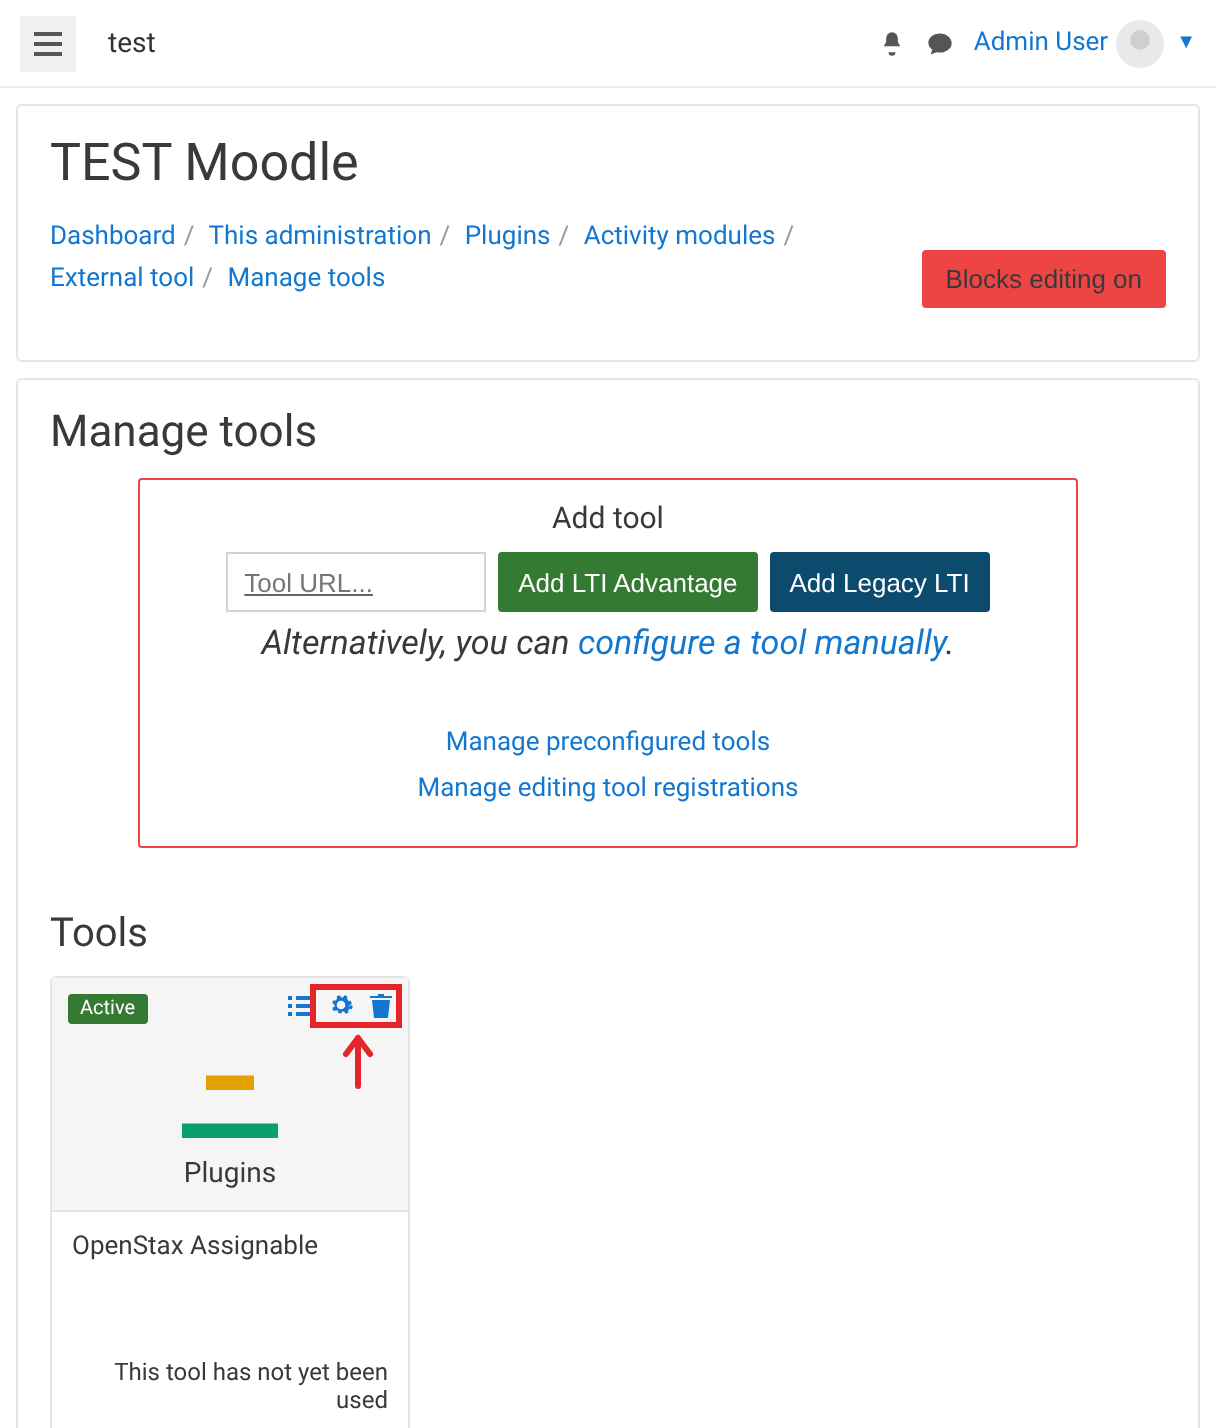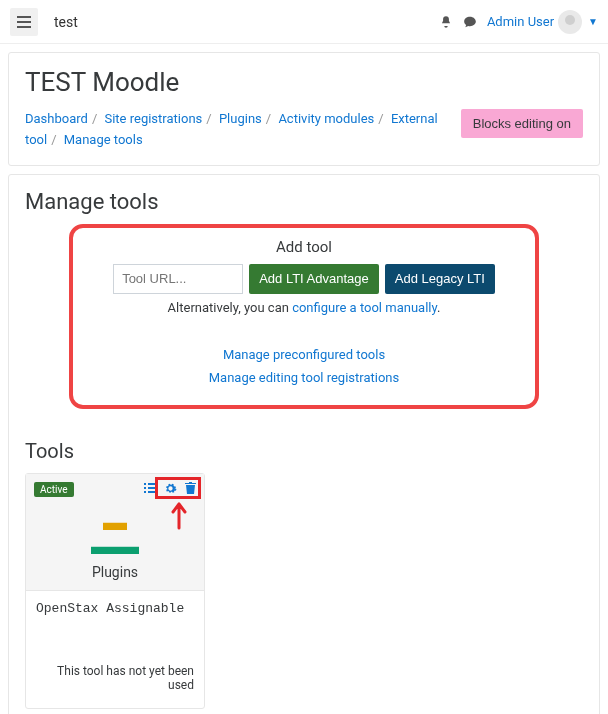--- a/index.html
+++ b/index.html
@@ -12,53 +12,53 @@
   .topbar .brand { margin-left:16px; font-size:14px; color:#333; }
   .topbar .spacer { flex:1; }
   .topbar .iconbtn { margin-right:10px; color:#555; cursor:pointer; }
   .topbar .user { color:#1177d1; font-size:13px; margin-right:4px; }
   .avatar { width:24px; height:24px; border-radius:50%; background:#e9e9e9; display:inline-block; vertical-align:middle; position:relative; }
   .avatar::after { content:""; position:absolute; top:5px; left:7px; width:10px; height:10px; border-radius:50%; background:#cfcfcf; }
   .caret { margin-left:6px; color:#1177d1; font-size:10px; }
 
   
   .region { border:1px solid #e6e6e6; border-radius:3px; margin:8px; padding:14px 16px 18px; }
-  .region.tight { padding-bottom:14px; }
+  .region.tight { padding-bottom:26px; }
 
   h1.page-title { font-size:26px; font-weight:400; color:#373a3c; margin-bottom:12px; }
   .crumbrow { display:flex; align-items:flex-start; }
   .crumbs { font-size:13px; color:#666; line-height:1.6; flex:1; }
   .crumbs .sep { color:#999; margin:0 4px; }
-  .btn-gray { background:#f9a8d4; border:none; padding:7px 12px; font-size:13px; color:#373a3c; border-radius:2px; cursor:pointer; white-space:nowrap; margin-left:10px; }
+  .btn-gray { background:#ef4444; border:none; padding:7px 12px; font-size:13px; color:#373a3c; border-radius:2px; cursor:pointer; white-space:nowrap; margin-left:10px;margin-top:16px; }
 
   h2.sec { font-size:22px; font-weight:400; margin-bottom:10px; }
 
-  .addbox { border:4px solid #ef4444; border-radius:14px; margin:0 auto; max-width:470px; padding:10px 8px 16px; text-align:center; }
+  .addbox { border:1px solid #ef4444; border-radius:2px; margin:0 auto; max-width:470px; padding:10px 8px 16px; text-align:center; }
   .addbox h3 { font-size:15px; font-weight:400; margin-bottom:8px; color:#373a3c; }
   .addrow { display:flex; justify-content:center; gap:6px; margin-bottom:6px; }
-  .url-input { width:130px; height:30px; border:1px solid #ced4da; padding:0 8px; font-size:13px; color:#666; }
+  .url-input { width:130px; height:30px; border:1px solid #ced4da; padding:0 8px; font-size:13px; color:#666;text-decoration:underline; }
   .btn-green { background:#357a32; color:#fff; border:none; height:30px; padding:0 10px; font-size:13px; border-radius:2px; cursor:pointer; }
   .btn-orange { background:#0c4a6e; color:#fff; border:none; height:30px; padding:0 10px; font-size:13px; border-radius:2px; cursor:pointer; }
-  .alt-text { font-size:13px; color:#373a3c; }
+  .alt-text { font-size:17px; color:#373a3c;font-style:italic; }
   .links-stack { margin-top:28px; font-size:13px; line-height:1.8; }
 
   h2.tools-h { font-size:20px; font-weight:400; margin:30px 0 10px 0; }
 
   .tool-card { border:1px solid #e6e6e6; border-radius:3px; width:180px; }
   .tool-head { position:relative; background:#f5f5f5; border-bottom:1px solid #e6e6e6; padding:28px 8px 10px 8px; text-align:center; }
   .badge-active { position:absolute; top:8px; left:8px; background:#357a32; color:#fff; font-size:10px; padding:2px 6px; border-radius:2px; }
   .tool-actions { position:absolute; top:6px; right:6px; display:flex; gap:4px; align-items:center; }
   .tool-actions .act { width:16px; height:16px; display:flex; align-items:center; justify-content:center; cursor:pointer; }
   .redbox { position:absolute; top:3px; right:3px; width:46px; height:22px; border:3px solid #e4252a; pointer-events:none; }
   .redarrow { position:absolute; top:28px; right:16px; pointer-events:none; }
   .tool-logo { font-size:24px; line-height:1; margin-top:8px; text-align:center }
   .tool-logo .book1 { color:#e2a100; }
   .tool-logo .book2 { color:#0b9f6f; }
   .tool-name { font-size:14px; margin-top:6px; }
-  .tool-body { padding:10px 10px 40px 10px; font-size:13px; min-height:60px;font-family:Liberation Mono, monospace; }
+  .tool-body { padding:10px 10px 40px 10px; font-size:13px; min-height:60px; }
   .tool-foot { padding:8px 10px 16px; font-size:12px; color:#373a3c; text-align:right; }
 
   svg { display:block; }
 </style>
 </head>
 <body>
 
 <div class="topbar">
   <div class="hamburger">
     <svg width="14" height="12" viewBox="0 0 14 12">
@@ -80,21 +80,21 @@
   <a class="user">Admin User</a>
   <span class="avatar"></span>
   <span class="caret">▼</span>
 </div>
 
 <div class="region tight">
   <h1 class="page-title">TEST Moodle</h1>
   <div class="crumbrow">
     <div class="crumbs">
       <a>Dashboard</a><span class="sep">/</span>
-      <a>Site registrations</a><span class="sep">/</span>
+      <a>This administration</a><span class="sep">/</span>
       <a>Plugins</a><span class="sep">/</span>
       <a>Activity modules</a><span class="sep">/</span>
       <a>External tool</a><span class="sep">/</span>
       <a>Manage tools</a>
     </div>
     <button class="btn-gray">Blocks editing on</button>
   </div>
 </div>
 
 <div class="region">

